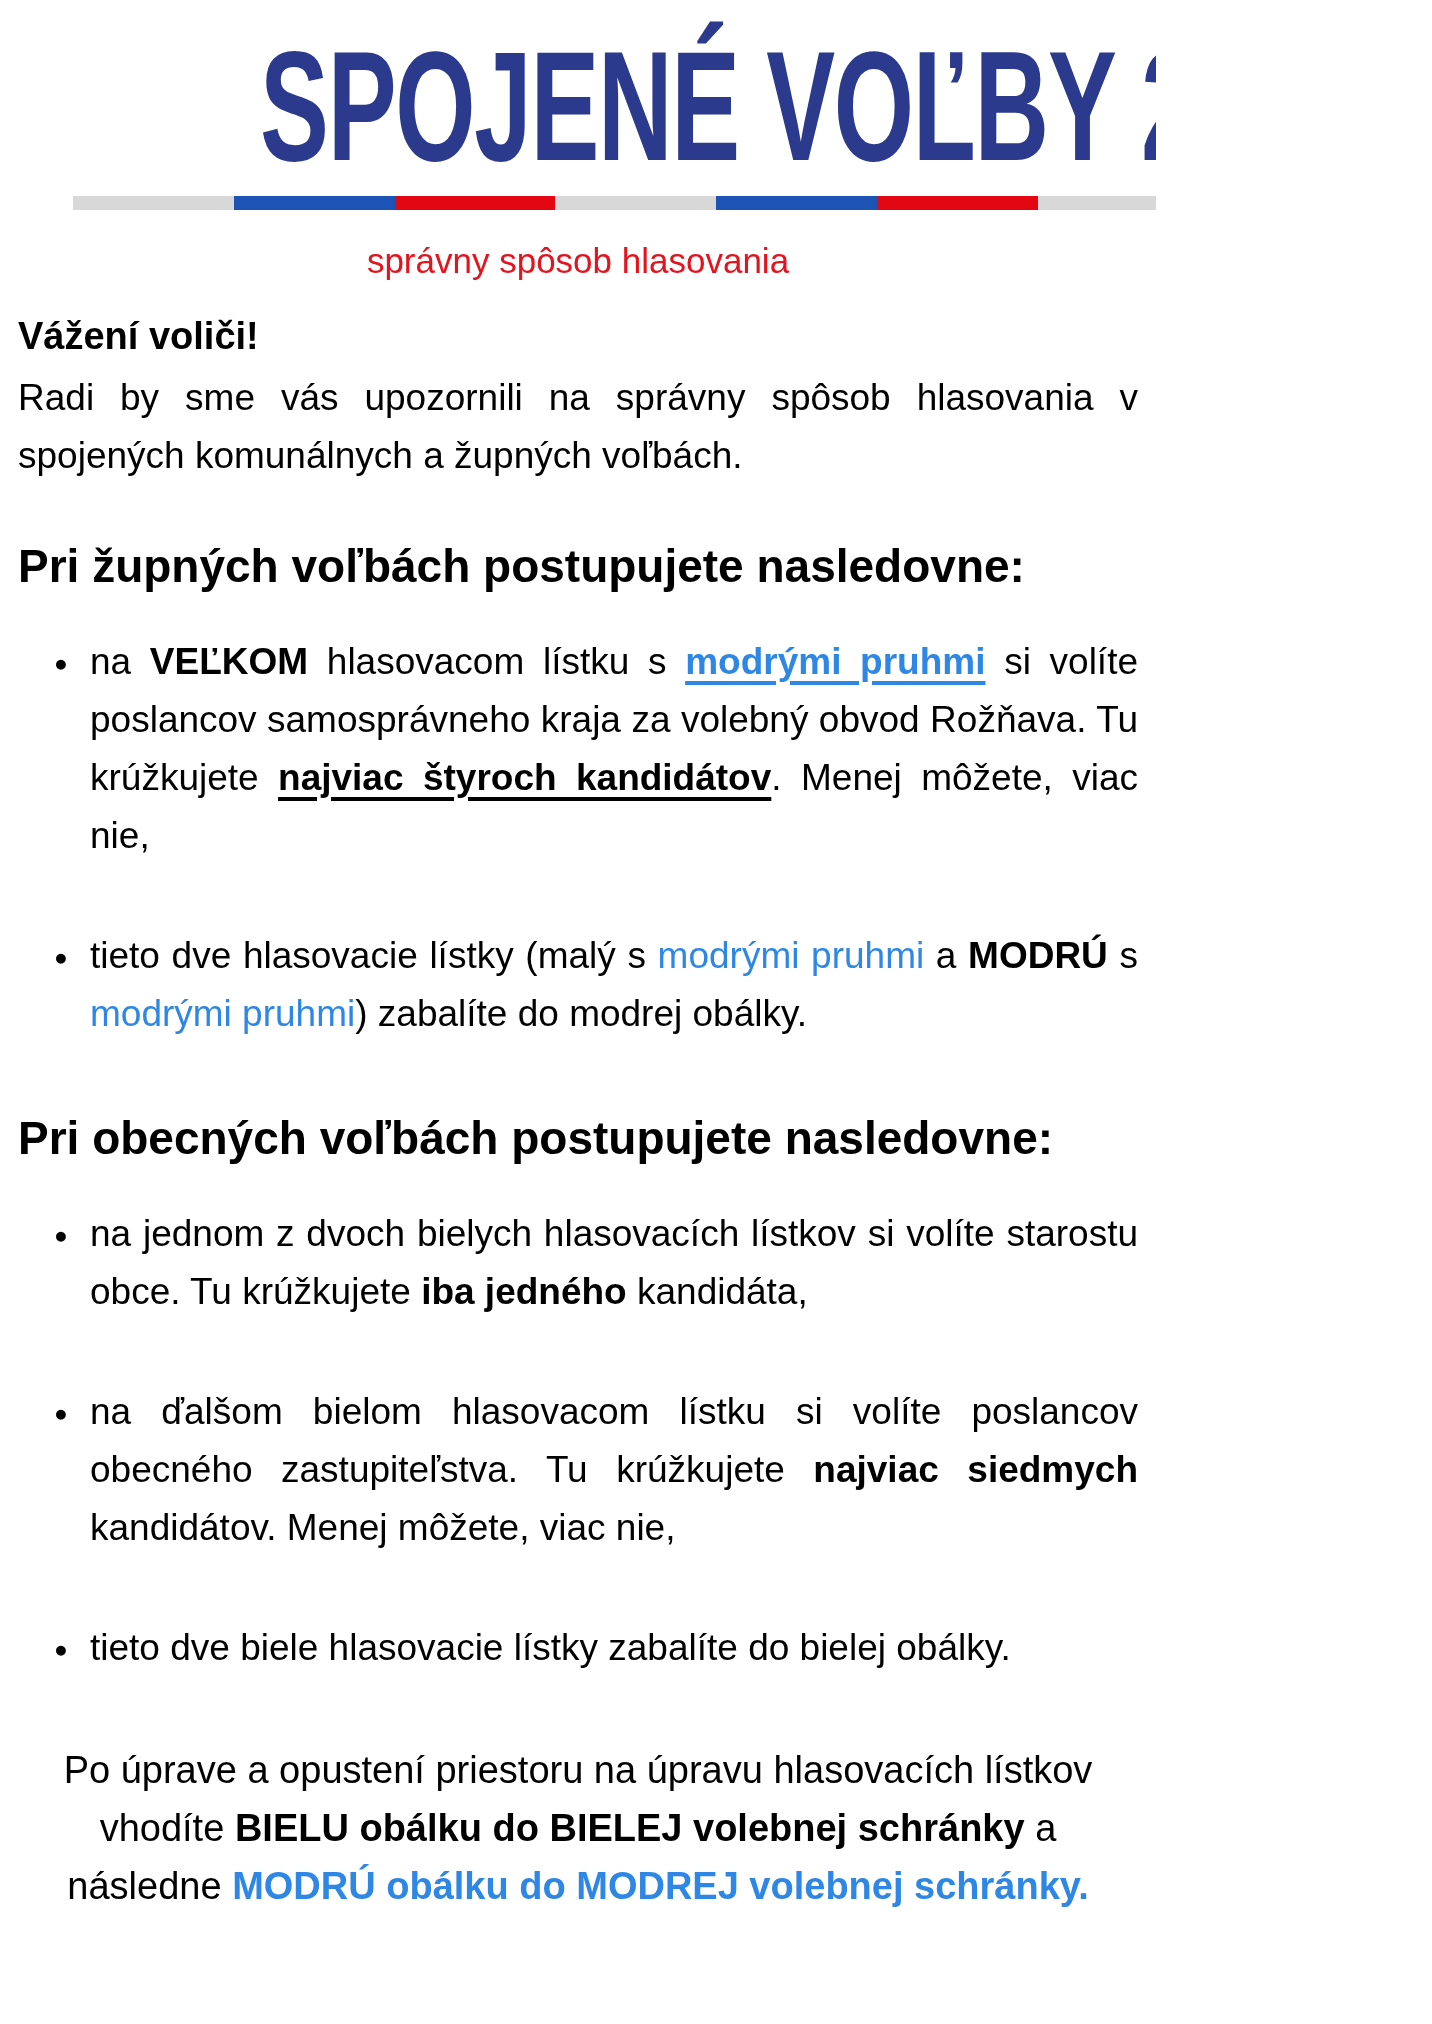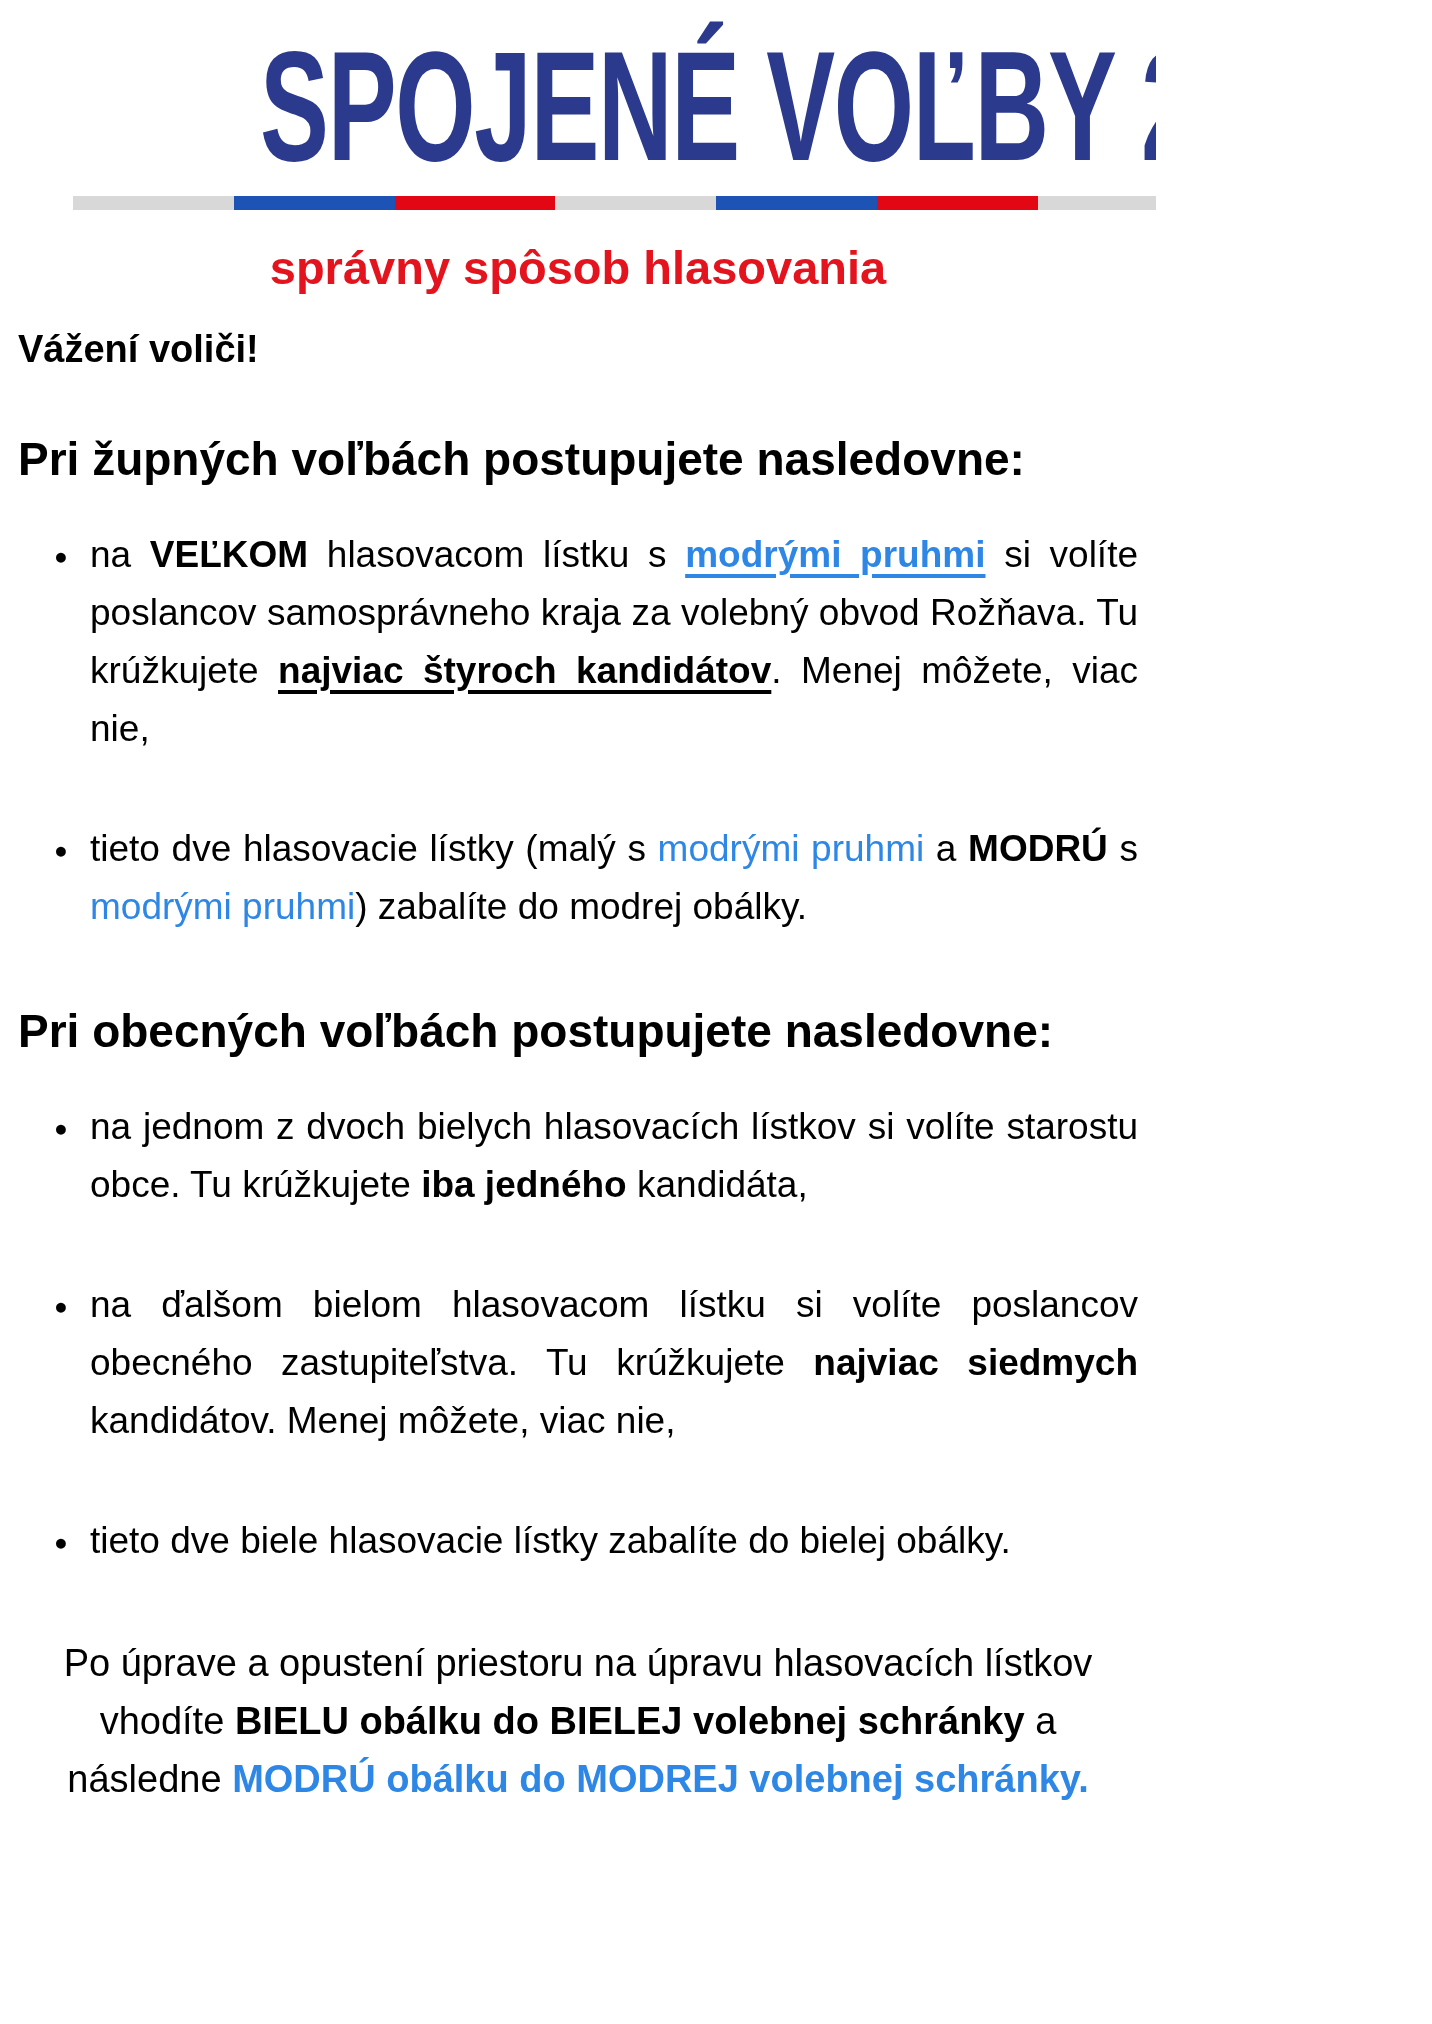--- a/index.html
+++ b/index.html
@@ -38,22 +38,22 @@
   .stripe{
     width:1286px;
     height:14px;
     margin:6px auto 0 73px;
     display:flex;
   }
   .stripe .stripe-seg{flex:1 1 0;height:100%;}
   .subtitle{
     margin-top:32px;
     text-align:center;
-    font-size:47px;
-    font-weight:bold;
+    font-size:35px;
+    font-weight:normal;
     color:var(--accent-red);
     line-height:1.1;
   }
   
   .content{
     padding:0 18px;
     font-size:37px;
     line-height:58px;
   }
   .greeting{
@@ -134,20 +134,21 @@
       <div class="stripe-seg" style="background: rgb(216, 216, 216);"></div>
       <div class="stripe-seg" style="background: rgb(29, 83, 180);"></div>
     </div>
 
   <div class="subtitle">správny spôsob hlasovania</div>
 
   <div class="content">
 
     <div class="greeting">Vážení voliči!</div>
 
+    <div class="para">Radi by sme vás upozornili na správny spôsob hlasovania v spojených komunálnych a župných voľbách.</div>
 
     <div class="section-heading first">Pri župných voľbách postupujete nasledovne:</div>
 
     <ul class="bullets">
       <li><span class="seg-plain">na </span><span class="seg-b">VEĽKOM</span><span class="seg-plain"> hlasovacom lístku s </span><span class="seg-link">modrými pruhmi</span><span class="seg-plain"> si volíte poslancov samosprávneho kraja za volebný obvod Rožňava.  Tu krúžkujete </span><span class="seg-bu">najviac štyroch kandidátov</span><span class="seg-plain">. Menej môžete, viac nie,</span></li>
       <li><span class="seg-plain">tieto dve hlasovacie lístky (malý s </span><span class="seg-blue">modrými pruhmi</span><span class="seg-plain"> a </span><span class="seg-b">MODRÚ</span><span class="seg-plain"> s </span><span class="seg-blue">modrými pruhmi</span><span class="seg-plain">) zabalíte do modrej obálky.</span></li>
     </ul>
 
     <div class="section-heading second">Pri obecných voľbách postupujete nasledovne:</div>
 

